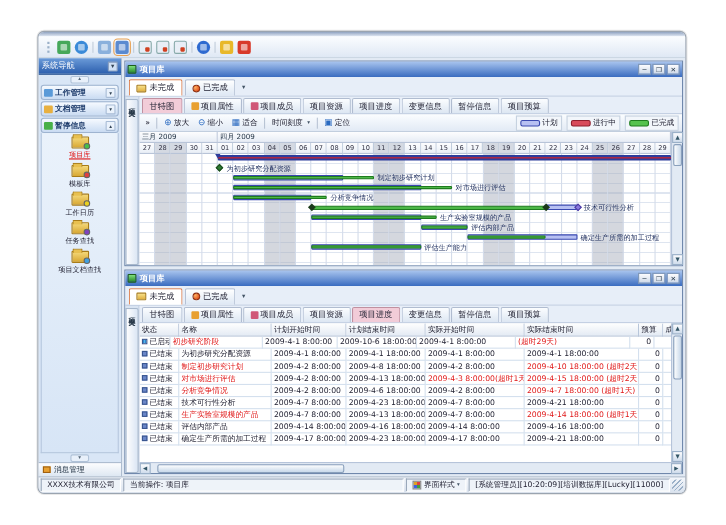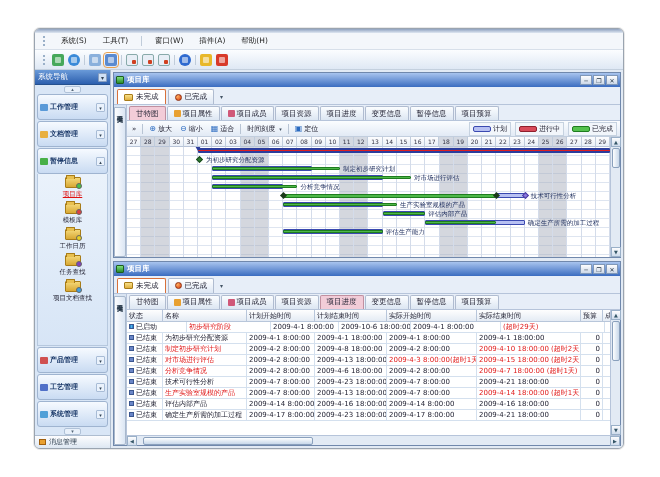--- a/index.html
+++ b/index.html
@@ -30,21 +30,21 @@
   
   .sidebar { width:76px; background:#d9e6f6; border-right:1px solid #aebdd0; display:flex; flex-direction:column; }
   .sb-head { height:15px; background:linear-gradient(#6a9ad8,#2c5fae); color:#fff; font-size:7.5px;
              display:flex; align-items:center; padding:0 3px; border-bottom:1px solid #24508e; }
   .sb-head .pin { margin-left:auto; width:9px; height:9px; background:#cfe0f4; border:1px solid #8aa0c0;
                   font-size:6px; color:#345; text-align:center; line-height:8px; border-radius:1px; }
   .sb-mini { height:8px; display:flex; justify-content:center; align-items:center; }
   .sb-mini span { font-size:5px; color:#567; background:#e8f0fa; border:1px solid #b0c2d8; padding:0 6px; line-height:5px; border-radius:2px; }
   .sb-group { height:14px; margin:1px 2px 0 2px; border:1px solid #9fb4d0; border-radius:3px;
               background:linear-gradient(#f6faff,#c9dbf2); display:flex; align-items:center;
-              font-size:7px; color:#1c3a6a; font-weight:bold; padding:12px 2px; gap:2px; }
+              font-size:7px; color:#1c3a6a; font-weight:bold; padding:0 2px; gap:2px; }
   .sb-group .gi { width:8px; height:7px; border-radius:1px; }
   .sb-group .dd { margin-left:auto; width:9px; height:9px; font-size:5px; line-height:8px; text-align:center;
                   color:#345; background:#eaf2fc; border:1px solid #a8bcd6; border-radius:1px; }
   .sb-items { flex:1; overflow:hidden; background:linear-gradient(#eaf2fb,#d7e5f6); margin:0 2px;
               border:1px solid #b6c8de; border-top:none; display:flex; flex-direction:column; align-items:center; padding-top:3px; }
   .sb-item { width:100%; display:flex; flex-direction:column; align-items:center; margin-bottom:4px; cursor:default; }
   .folder { width:16px; height:11px; background:linear-gradient(#f4d878,#d8a834); border:1px solid #a87c18; border-radius:1px; position:relative; }
   .folder:before { content:""; position:absolute; left:0; top:-3px; width:7px; height:3px;
                    background:#e8c050; border:1px solid #a87c18; border-bottom:none; border-radius:1px 1px 0 0; }
   .folder .badge { position:absolute; right:-2px; bottom:-2px; width:6px; height:6px; border-radius:50%; border:1px solid #666; }
@@ -150,31 +150,20 @@
   .ddv { font-size:5px; color:#456; margin-left:2px; }
   .rgrip { width:10px; height:10px; margin:0 2px;
            background:repeating-linear-gradient(135deg,transparent 0 2px,#9ab0c8 2px 3px); }
 </style>
 </head>
 <body>
 
 <div class="frame">
   <div class="frame-top"></div>
 
-  <div class="menubar">
-    <div class="grip"></div>
-    <span id="menu-items" style="display:flex;gap:10px;align-items:center;">
-        <span class="menu-item">系统(S)</span>
-        <span class="menu-item">工具(T)</span>
-        <span class="msep"></span>
-        <span class="menu-item">窗口(W)</span>
-        <span class="menu-item">插件(A)</span>
-        <span class="menu-item">帮助(H)</span>
-      </span>
-  </div>
 
   <div class="toolbar">
     <div class="grip"></div>
     <span id="toolbar-icons" style="display:flex;gap:4px;align-items:center;">
         <span class="tbi" style="background: rgb(70, 168, 90);">
           <span class="dot"></span>
         </span>
         <span class="tbi round" style="background: rgb(58, 138, 216);">
           <span class="dot"></span>
         </span>
@@ -261,37 +250,20 @@
             <span class="folder">
               <span class="badge" style="background: rgb(128, 64, 192);"></span>
             </span>
             <span class="lbl">任务查找</span>
           </div>
           <div class="sb-item">
             <span class="folder">
               <span class="badge" style="background: rgb(64, 160, 224);"></span>
             </span>
             <span class="lbl">项目文档查找</span>
-          </div>
-        </div>
-      <div id="sb-groups-bottom">
-          <div class="sb-group">
-            <span class="gi" style="background: rgb(208, 80, 80);"></span>
-            <span>产品管理</span>
-            <span class="dd">▾</span>
-          </div>
-          <div class="sb-group">
-            <span class="gi" style="background: rgb(80, 112, 200);"></span>
-            <span>工艺管理</span>
-            <span class="dd">▾</span>
-          </div>
-          <div class="sb-group">
-            <span class="gi" style="background: rgb(80, 160, 216);"></span>
-            <span>系统管理</span>
-            <span class="dd">▾</span>
           </div>
         </div>
       <div class="sb-mini">
           <span>▾</span>
         </div>
       <div class="msg-tab">
         <span class="mi"></span>
         <span>消息管理</span>
       </div>
     </div>
@@ -387,20 +359,24 @@
                     <span>进行中</span>
                   </span>
                   <span class="lg">
                     <span class="sw" style="background: rgb(85, 194, 78); border: 1px solid rgb(31, 124, 31);"></span>
                     <span>已完成</span>
                   </span>
                 </span>
             </div>
             <div class="gantt-area">
               <div class="gantt-main">
+                <div class="g-months" id="g-months">
+                    <div class="g-mcell" style="width: 14.7059%;">三月 2009</div>
+                    <div class="g-mcell" style="width: 85.2941%;">四月 2009</div>
+                  </div>
                 <div class="g-days" id="g-days">
                     <div class="g-dcell" style="width: 2.94118%;">27</div>
                     <div class="g-dcell we" style="width: 2.94118%;">28</div>
                     <div class="g-dcell we" style="width: 2.94118%;">29</div>
                     <div class="g-dcell" style="width: 2.94118%;">30</div>
                     <div class="g-dcell" style="width: 2.94118%;">31</div>
                     <div class="g-dcell" style="width: 2.94118%;">01</div>
                     <div class="g-dcell" style="width: 2.94118%;">02</div>
                     <div class="g-dcell" style="width: 2.94118%;">03</div>
                     <div class="g-dcell we" style="width: 2.94118%;">04</div>
@@ -571,21 +547,21 @@
                     <span class="hcell" style="width: 36px;">状态</span>
                     <span class="hcell" style="width: 84px;">名称</span>
                     <span class="hcell" style="width: 68px;">计划开始时间</span>
                     <span class="hcell" style="width: 72px;">计划结束时间</span>
                     <span class="hcell" style="width: 90px;">实际开始时间</span>
                     <span class="hcell" style="width: 104px;">实际结束时间</span>
                     <span class="hcell" style="width: 22px;">预算</span>
                     <span class="hcell" style="width: 16px;">成本</span>
                   </div>
                   <div class="trow">
-                    <span class="tcell" style="width: 60px;">
+                    <span class="tcell" style="width: 28px;">
                       <span class="st-ico run"></span>
                       <span>已启动</span>
                     </span>
                     <span class="tcell red" style="width: 84px;">
                       <span>初步研究阶段</span>
                     </span>
                     <span class="tcell" style="width: 68px;">
                       <span>2009-4-1 8:00:00</span>
                     </span>
                     <span class="tcell" style="width: 72px;">
@@ -834,13 +810,24 @@
               <div class="sspace"></div>
               <div class="sarrow">▶</div>
             </div>
           </div>
         </div>
       </div>
 
     </div>
   </div>
 
+  <div class="statusbar">
+    <span class="sb-cell">XXXX技术有限公司</span>
+    <span class="sb-cell sb-fill">当前操作: 项目库</span>
+    <span class="sb-cell">
+      <span class="style-ico"></span>
+      <span>界面样式</span>
+      <span class="ddv">▾</span>
+    </span>
+    <span class="sb-cell">[系统管理员][10:20:09][培训数据库][Lucky][11000]</span>
+    <span class="rgrip"></span>
+  </div>
 </div>
 
 </body></html>

